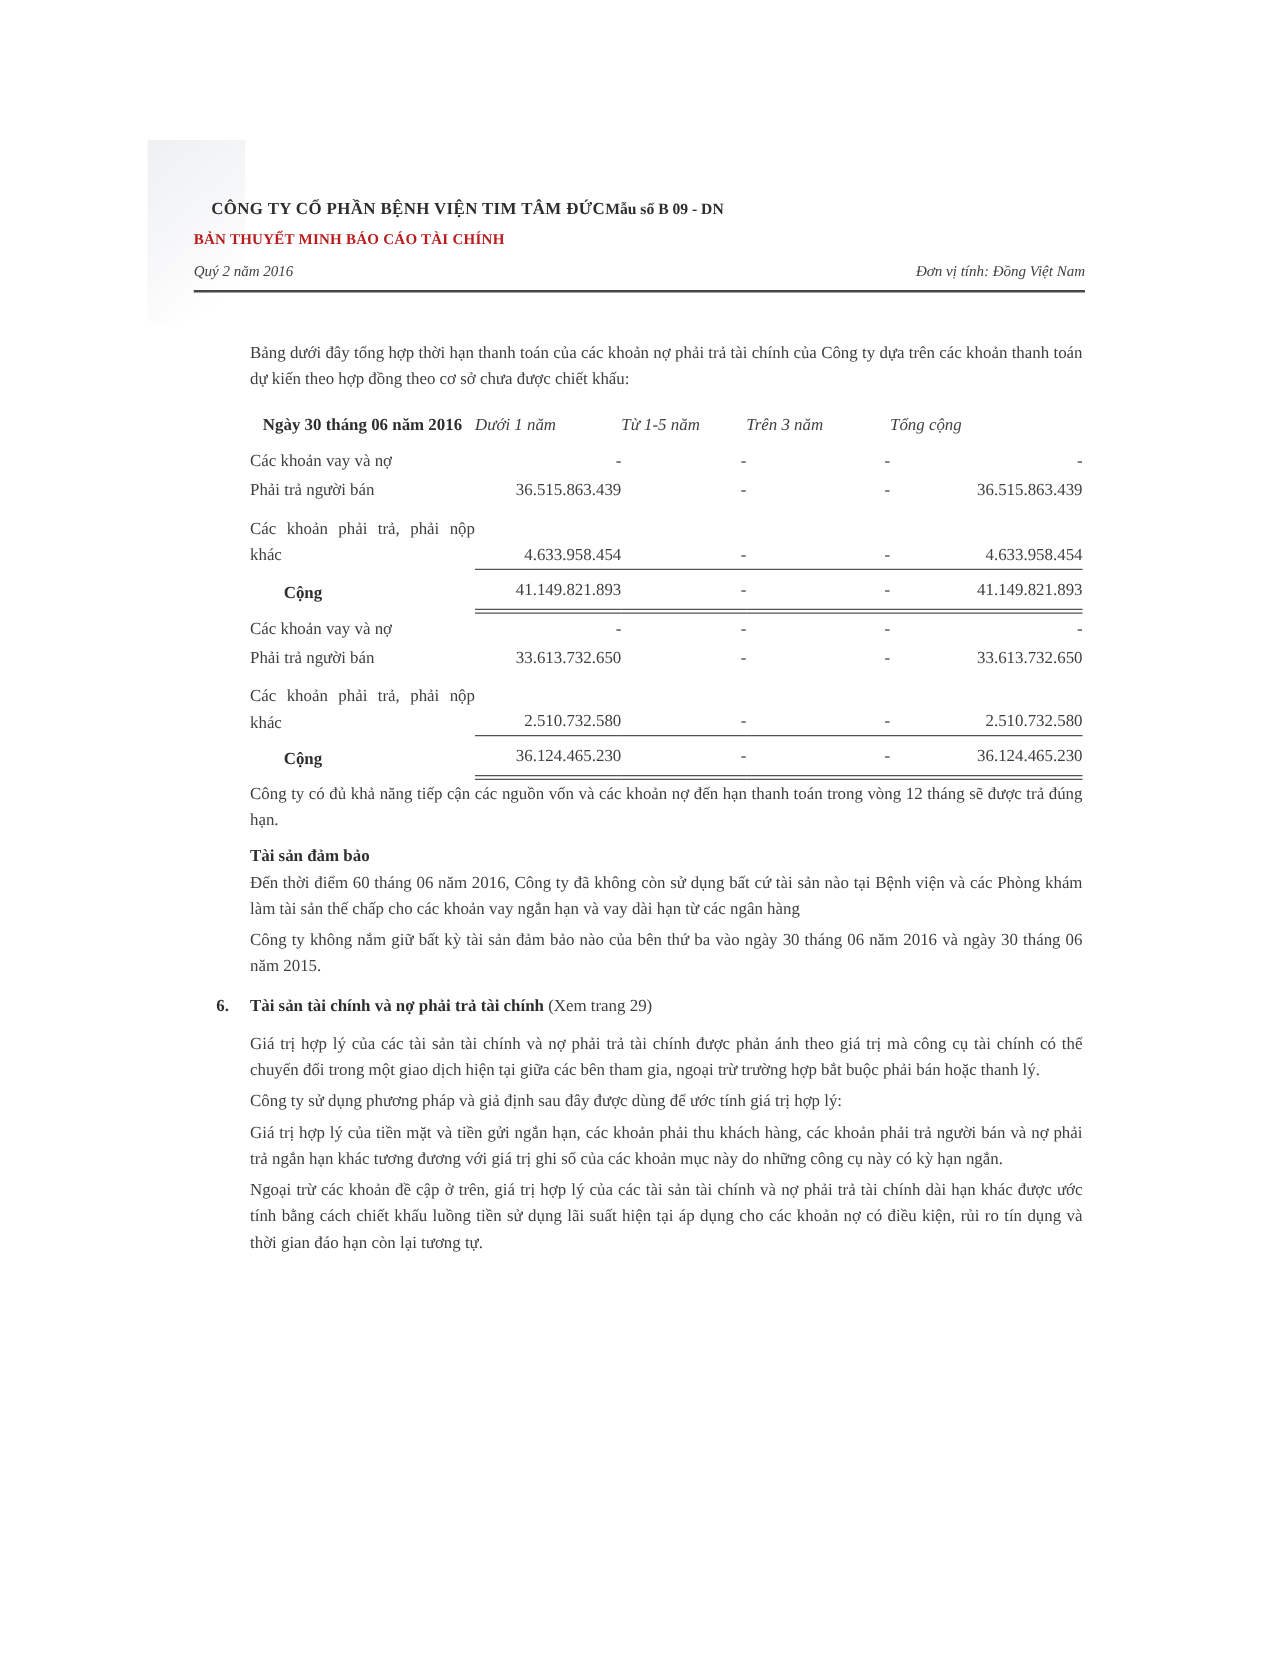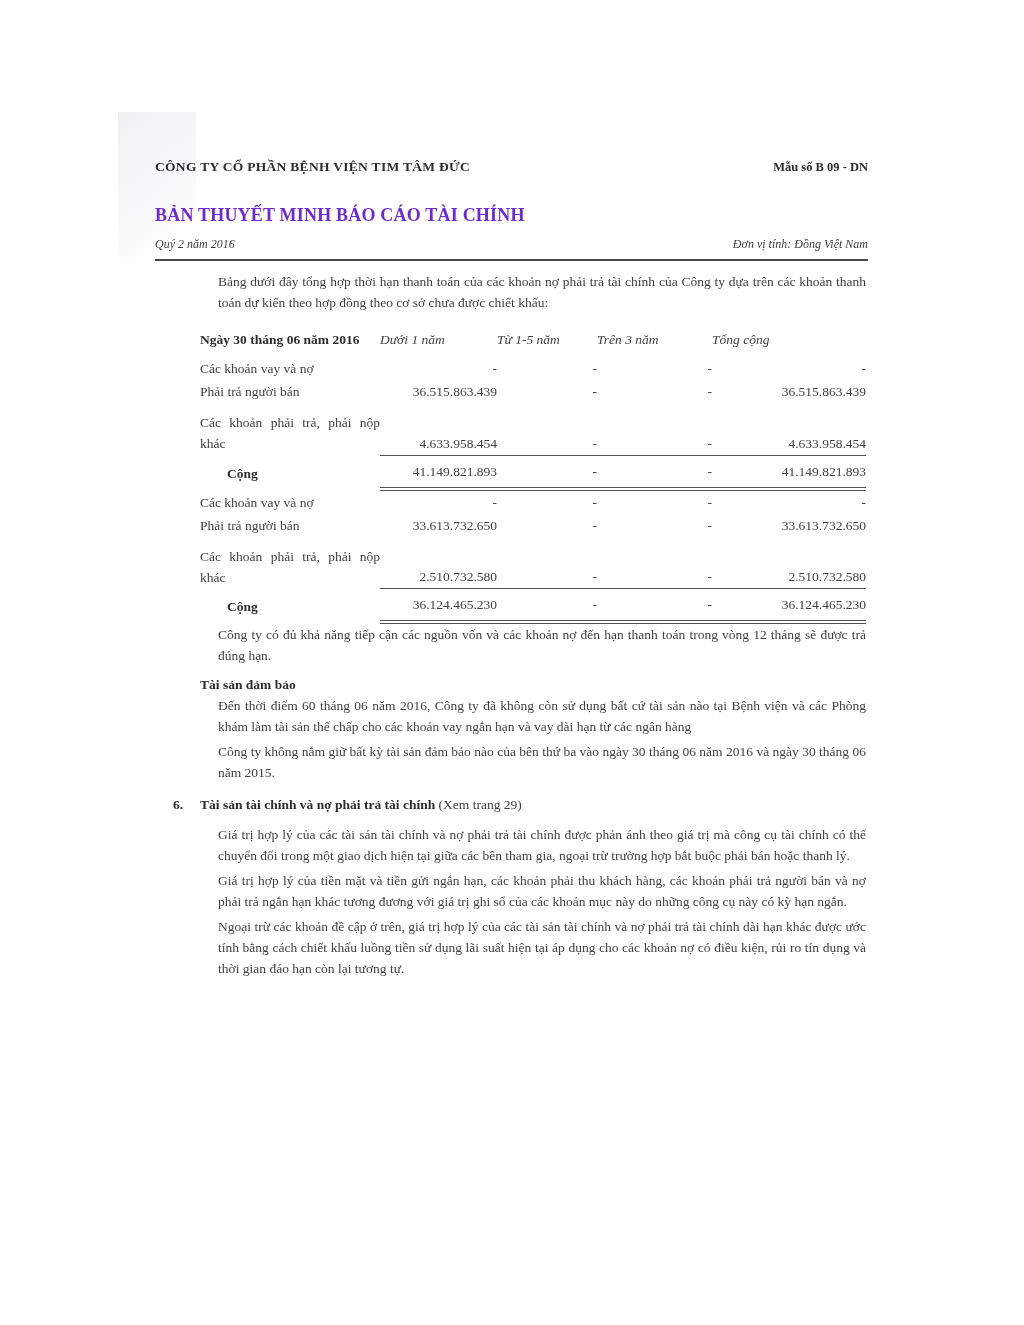--- a/index.html
+++ b/index.html
@@ -7,40 +7,40 @@
   }
   html,body{margin:0;padding:0;background:#ffffff;}
   body{width:1024px;height:1325px;font-family:"Liberation Serif","DejaVu Serif",serif;color:var(--ink);}
   .page{position:relative;width:1024px;height:1325px;background:#ffffff;overflow:hidden;}
 
   .scan-artifact{position:absolute;left:118px;top:112px;width:78px;height:145px;
     background:linear-gradient(140deg,#e9ebee 0%,#f3f4f6 45%,rgba(255,255,255,0) 85%);opacity:.75;}
 
   
   .doc-header{position:absolute;left:155px;top:159px;width:713px;}
-  .hdr-row1{display:flex;justify-content:space-between;align-items:baseline;}
+  .hdr-row1{display:flex;justify-content:flex-start;align-items:baseline;margin-left:14px;}
   .company{font-weight:bold;font-size:13.5px;letter-spacing:.3px;color:var(--heading);}
   .form-no{font-weight:bold;font-size:12.5px;color:var(--heading);}
-  .doc-title{margin-top:30px;font-weight:bold;font-size:18px;letter-spacing:.2px;color:#6d28d9;}
+  .doc-title{margin-top:9px;font-weight:bold;font-size:12px;letter-spacing:.2px;color:#b91c1c;}
   .hdr-row2{display:flex;justify-content:space-between;align-items:baseline;margin-top:11px;
     padding-bottom:7px;border-bottom:2px solid var(--rule);font-style:italic;font-size:12px;}
 
   
   .content{position:absolute;left:200px;top:271px;width:666px;font-size:13.5px;line-height:21px;}
-  p.body{margin:0 0 4px 18px;text-align:justify;}
+  p.body{margin:0 0 4px 0;text-align:justify;}
   .mt12{margin-top:12px;}
   .sub-heading{margin-top:8px;font-weight:bold;color:var(--heading);}
   .gap-lg{margin-top:20px;}
 
   
   .fin-table{width:100%;border-collapse:collapse;margin-top:15px;font-size:13.5px;line-height:21px;}
   .fin-table td{padding:1px 0;vertical-align:bottom;}
   col.c0{width:180px;} col.c1{width:117px;} col.c2{width:100px;} col.c3{width:115px;} col.c4{width:154px;}
   .head-row td{padding-bottom:7px;vertical-align:baseline;}
-  .date-label{font-weight:bold;color:var(--heading);text-align:left;}
+  .date-label{font-weight:bold;color:var(--heading);text-align:center;}
   .col-head{font-style:italic;text-align:left;}
   .lbl{text-align:justify;padding-right:10px;margin-top:36px;}
   .num{text-align:right;}
   .dash{padding-right:20px;}
   tr.row-gap td{padding-top:9px;}
   td.u{border-bottom:1.5px solid var(--table-line);}
   tr.total td{padding-top:5px;padding-bottom:5px;}
   tr.total .lbl{padding-left:27px;font-weight:bold;color:var(--heading);}
   td.uu{border-bottom:4px double var(--table-line);}
   tr.sec-head td{padding-top:12px;padding-bottom:8px;}
@@ -155,17 +155,18 @@
     <p class="body mt12">Công ty có đủ khả năng tiếp cận các nguồn vốn và các khoản nợ đến hạn thanh toán trong vòng 12 tháng sẽ được trả đúng hạn.</p>
 
     <div class="sub-heading">Tài sản đảm bảo</div>
     <p class="body gap-lg">Đến thời điểm 60 tháng 06 năm 2016, Công ty đã không còn sử dụng bất cứ tài sản nào tại Bệnh viện và các Phòng khám làm tài sản thế chấp cho các khoản vay ngắn hạn và vay dài hạn từ các ngân hàng</p>
     <p class="body">Công ty không nắm giữ bất kỳ tài sản đảm bảo nào của bên thứ ba vào ngày 30 tháng 06 năm 2016 và ngày 30 tháng 06 năm 2015.</p>
 
     <div class="sec15-head">
       <span class="sec-num">6.</span><span class="sec-title">Tài sản tài chính và nợ phải trả tài chính</span><span class="sec-ref"> (Xem trang 29)</span>
     </div>
     <p class="body">Giá trị hợp lý của các tài sản tài chính và nợ phải trả tài chính được phản ánh theo giá trị mà công cụ tài chính có thể chuyển đổi trong một giao dịch hiện tại giữa các bên tham gia, ngoại trừ trường hợp bắt buộc phải bán hoặc thanh lý.</p>
+    <p class="body">Công ty sử dụng phương pháp và giả định sau đây được dùng để ước tính giá trị hợp lý:</p>
     <p class="body">Giá trị hợp lý của tiền mặt và tiền gửi ngắn hạn, các khoản phải thu khách hàng, các khoản phải trả người bán và nợ phải trả ngắn hạn khác tương đương với giá trị ghi sổ của các khoản mục này do những công cụ này có kỳ hạn ngắn.</p>
     <p class="body">Ngoại trừ các khoản đề cập ở trên, giá trị hợp lý của các tài sản tài chính và nợ phải trả tài chính dài hạn khác được ước tính bằng cách chiết khấu luồng tiền sử dụng lãi suất hiện tại áp dụng cho các khoản nợ có điều kiện, rủi ro tín dụng và thời gian đáo hạn còn lại tương tự.</p>
   </div>
 
 </div>
 
 </body></html>

